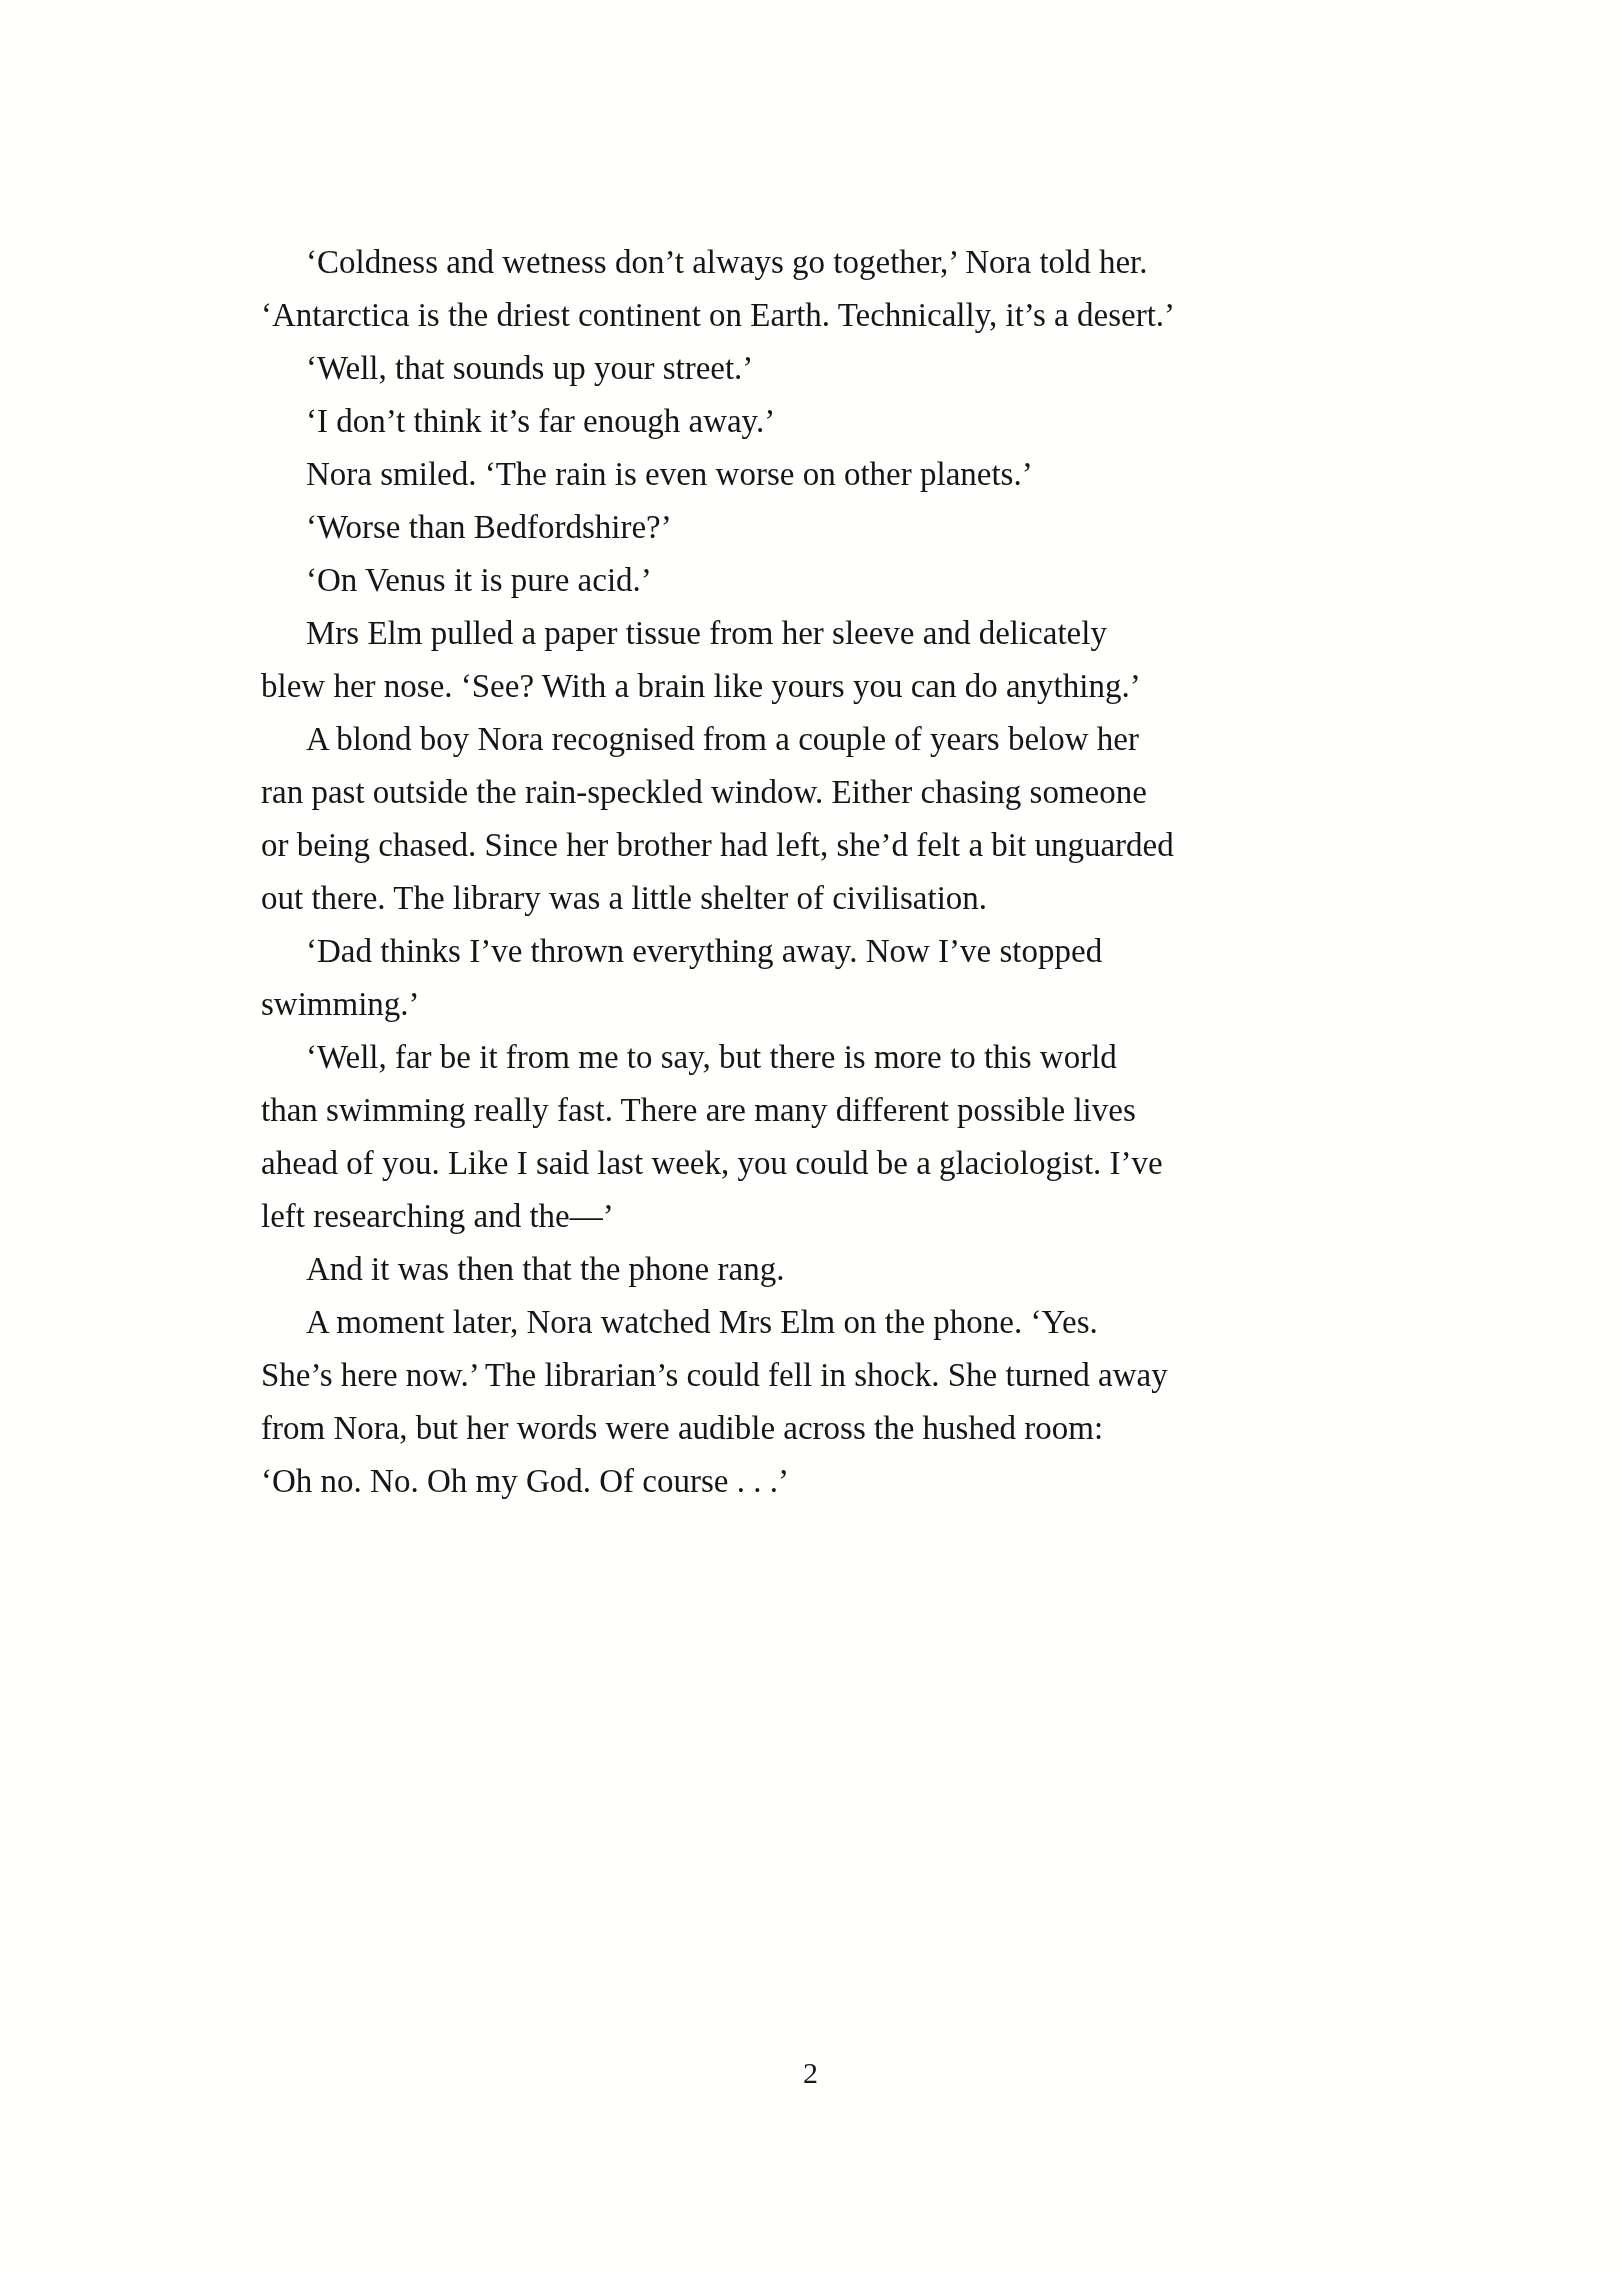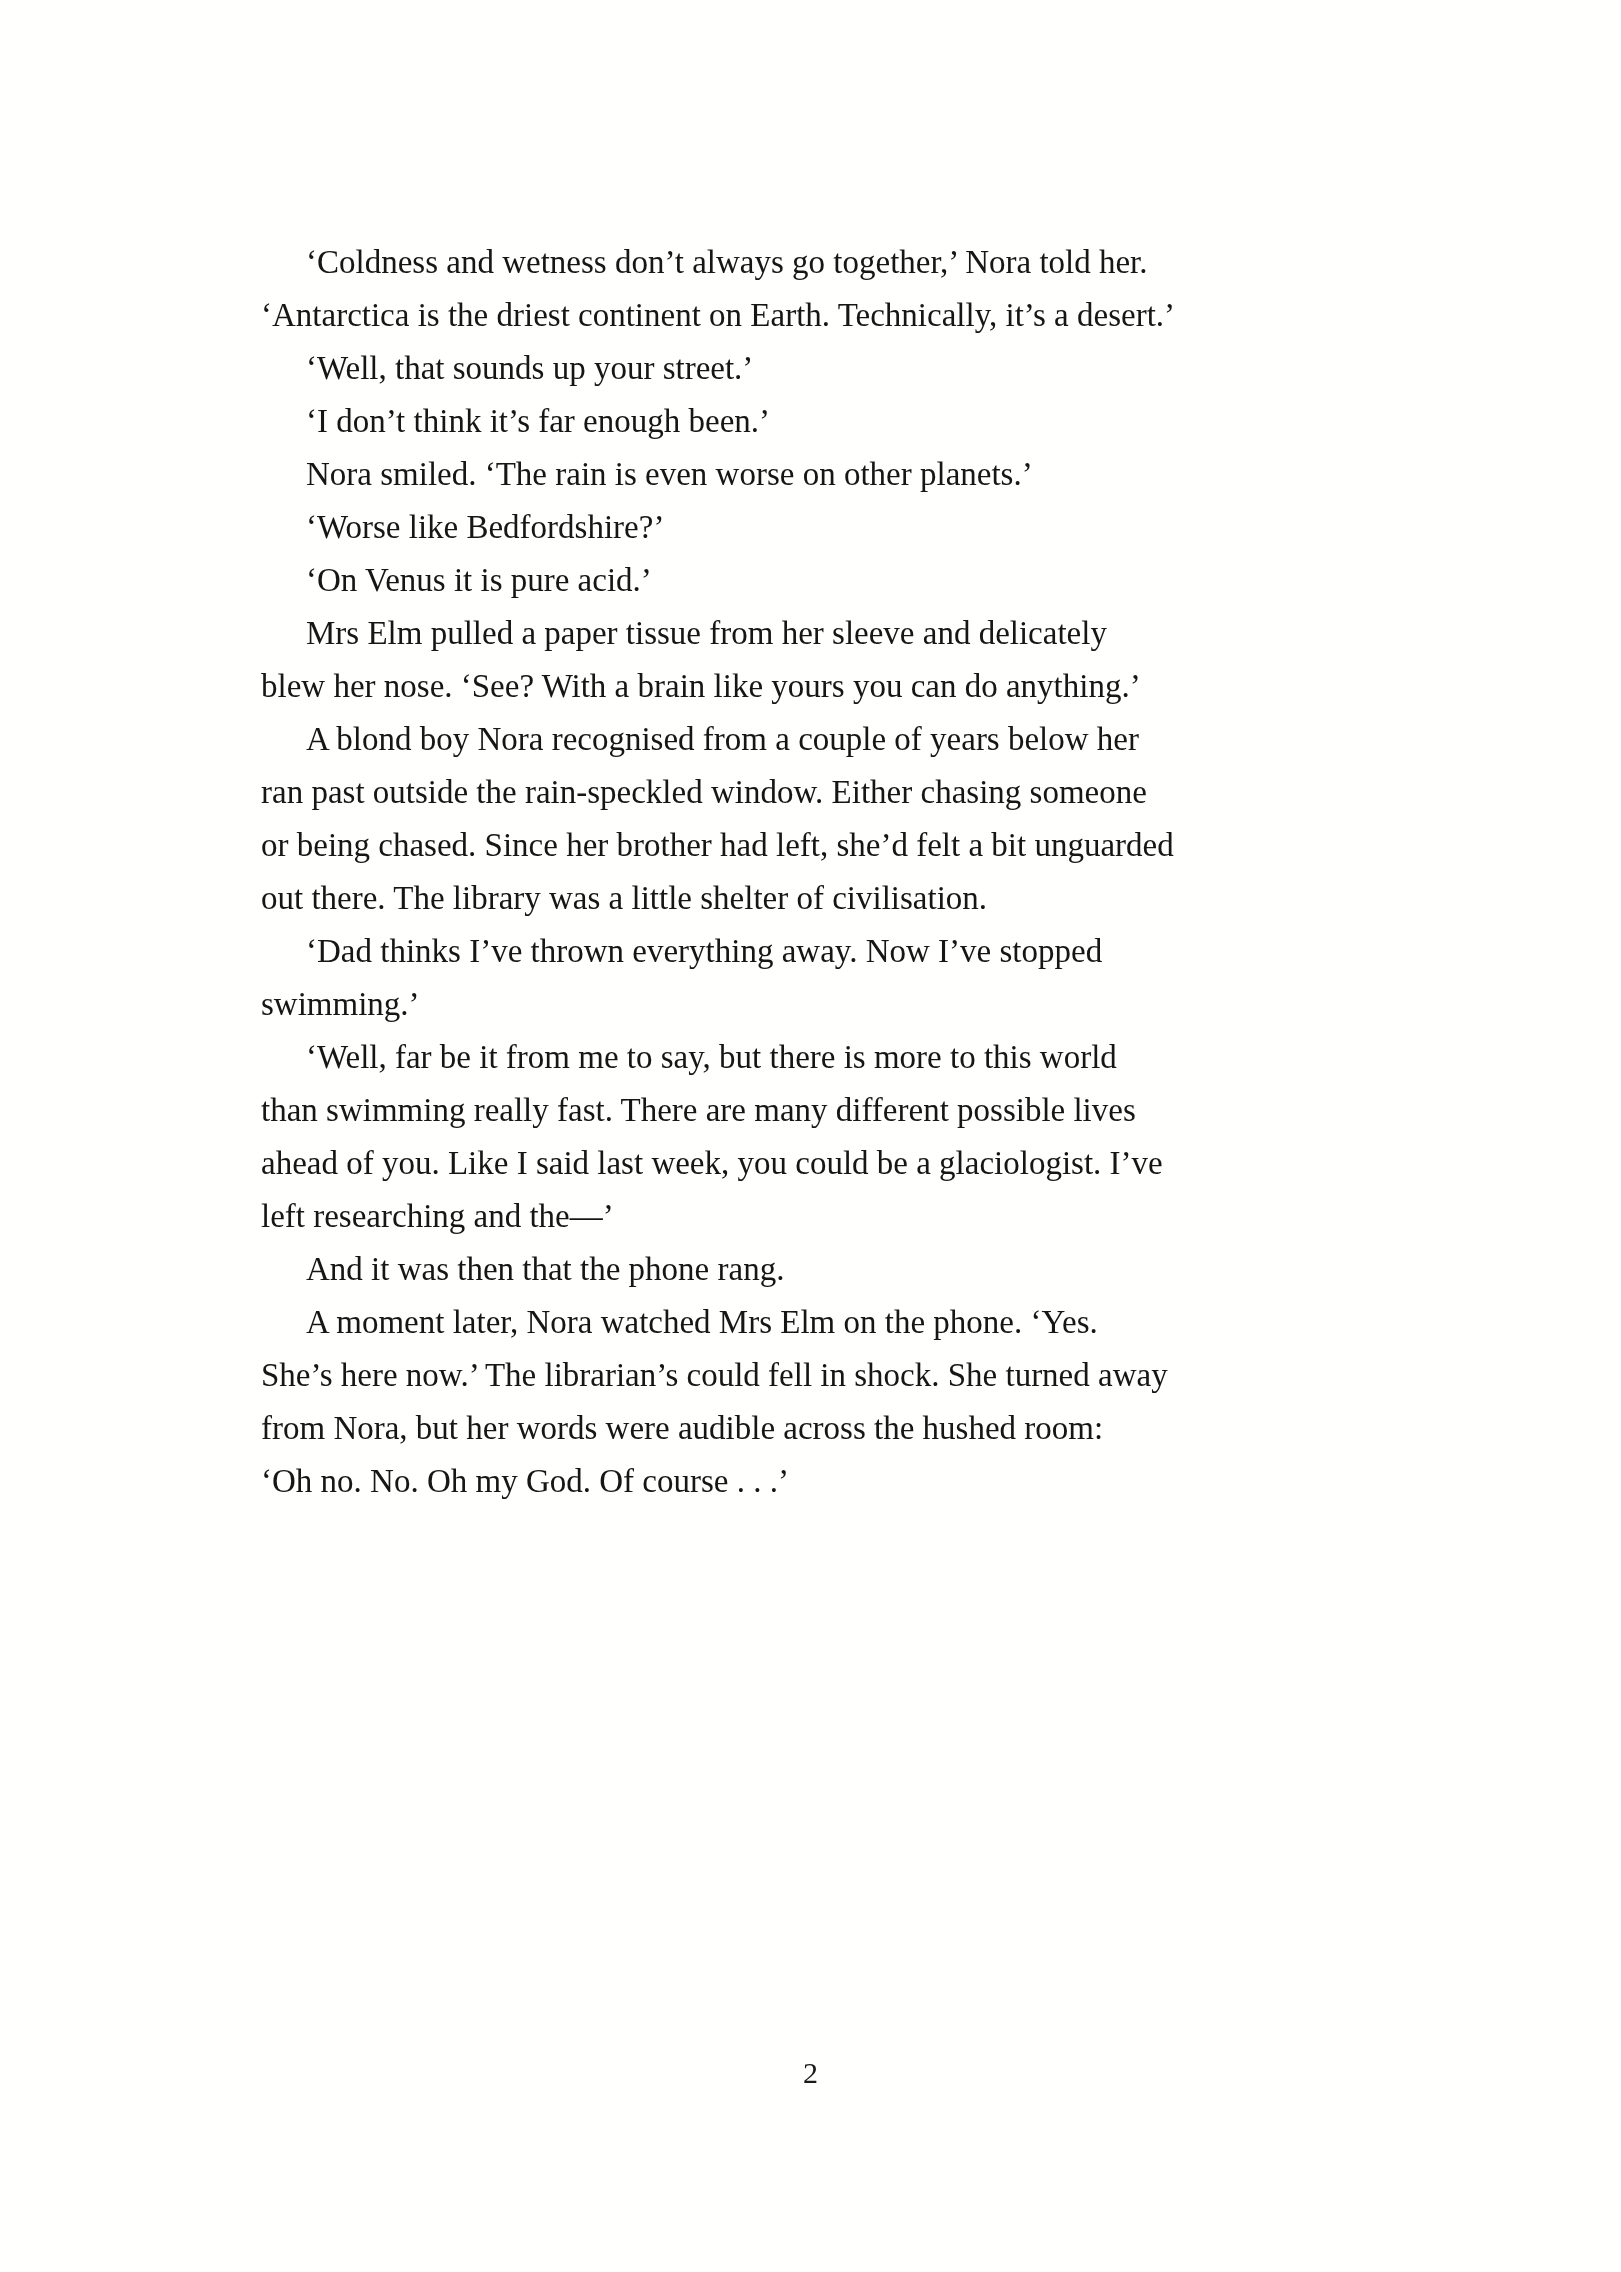--- a/index.html
+++ b/index.html
@@ -45,27 +45,27 @@
 <div class="page">
   <div class="text-block" id="text-block">
       <div class="paragraph">
         <div class="line indent"><span style="word-spacing: 0px;">‘Coldness and wetness don’t always go together,’ Nora told her.</span></div>
         <div class="line"><span style="word-spacing: 0px;">‘Antarctica is the driest continent on Earth. Technically, it’s a desert.’</span></div>
       </div>
       <div class="paragraph">
         <div class="line indent"><span>‘Well, that sounds up your street.’</span></div>
       </div>
       <div class="paragraph">
-        <div class="line indent"><span>‘I don’t think it’s far enough been.’</span></div>
+        <div class="line indent"><span>‘I don’t think it’s far enough away.’</span></div>
       </div>
       <div class="paragraph">
         <div class="line indent"><span>Nora smiled. ‘The rain is even worse on other planets.’</span></div>
       </div>
       <div class="paragraph">
-        <div class="line indent"><span>‘Worse like Bedfordshire?’</span></div>
+        <div class="line indent"><span>‘Worse than Bedfordshire?’</span></div>
       </div>
       <div class="paragraph">
         <div class="line indent"><span>‘On Venus it is pure acid.’</span></div>
       </div>
       <div class="paragraph">
         <div class="line indent"><span style="word-spacing: 0px;">Mrs Elm pulled a paper tissue from her sleeve and delicately</span></div>
         <div class="line"><span style="word-spacing: 0px;">blew her nose. ‘See? With a brain like yours you can do anything.’</span></div>
       </div>
       <div class="paragraph">
         <div class="line indent"><span style="word-spacing: 0px;">A blond boy Nora recognised from a couple of years below her</span></div>

